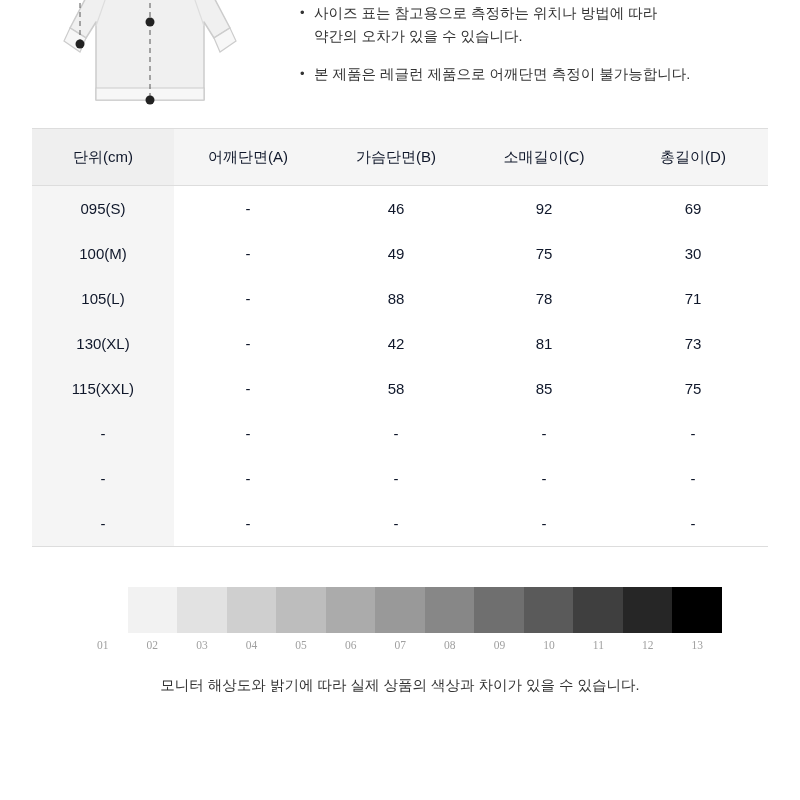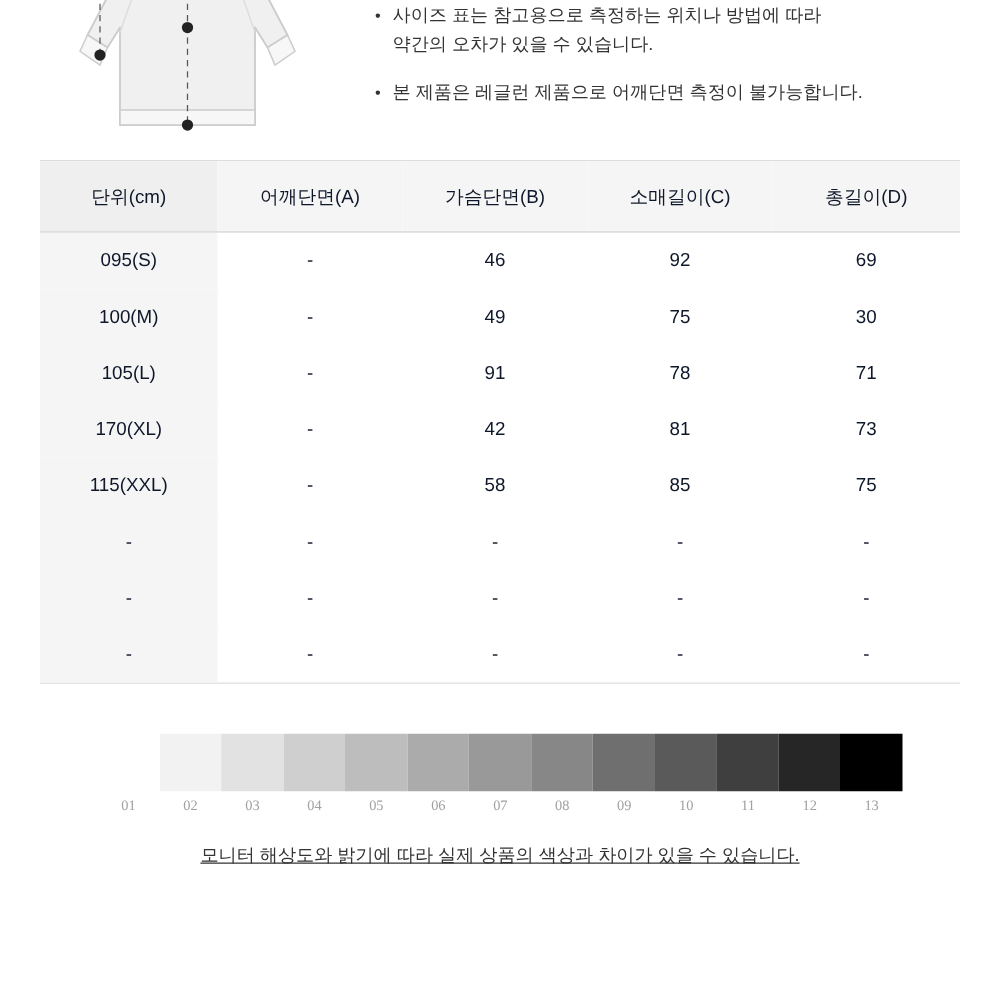--- a/index.html
+++ b/index.html
@@ -126,21 +126,20 @@
     text-align: center;
     font-size: 11.5px;
     color: #a0a0a0;
   }
 
   .gray-caption {
     margin-top: 22px;
     font-size: 14.5px;
     line-height: 1.72;
     color: #333333;
-    text-decoration: underline;
   }
   .gray-caption div {
     white-space: nowrap;
   }
 </style>
 </head>
 <body>
 
 <div class="top-area">
 
@@ -212,26 +211,26 @@
       <tr>
         <td class="first-col">100(M)</td>
         <td>-</td>
         <td>49</td>
         <td>75</td>
         <td>30</td>
       </tr>
       <tr>
         <td class="first-col">105(L)</td>
         <td>-</td>
-        <td>91</td>
+        <td>88</td>
         <td>78</td>
         <td>71</td>
       </tr>
       <tr>
-        <td class="first-col">170(XL)</td>
+        <td class="first-col">130(XL)</td>
         <td>-</td>
         <td>42</td>
         <td>81</td>
         <td>73</td>
       </tr>
       <tr>
         <td class="first-col">115(XXL)</td>
         <td>-</td>
         <td>58</td>
         <td>85</td>

